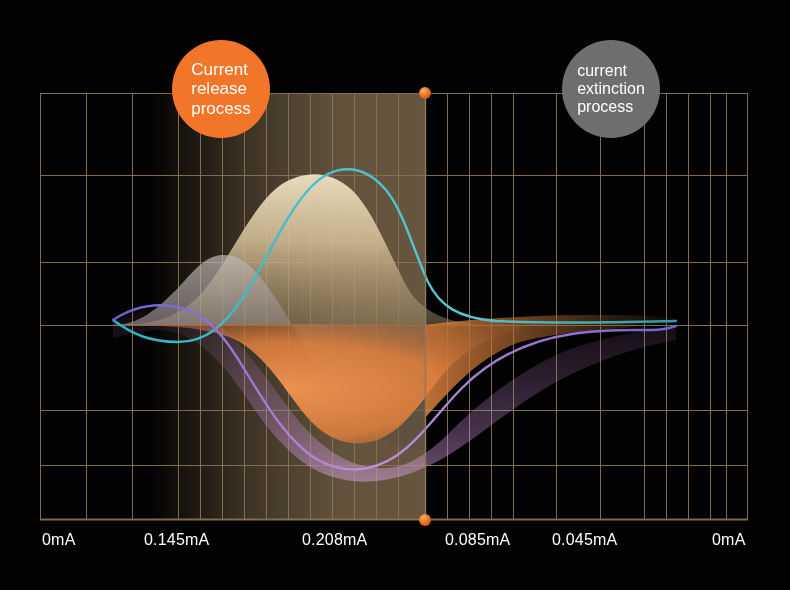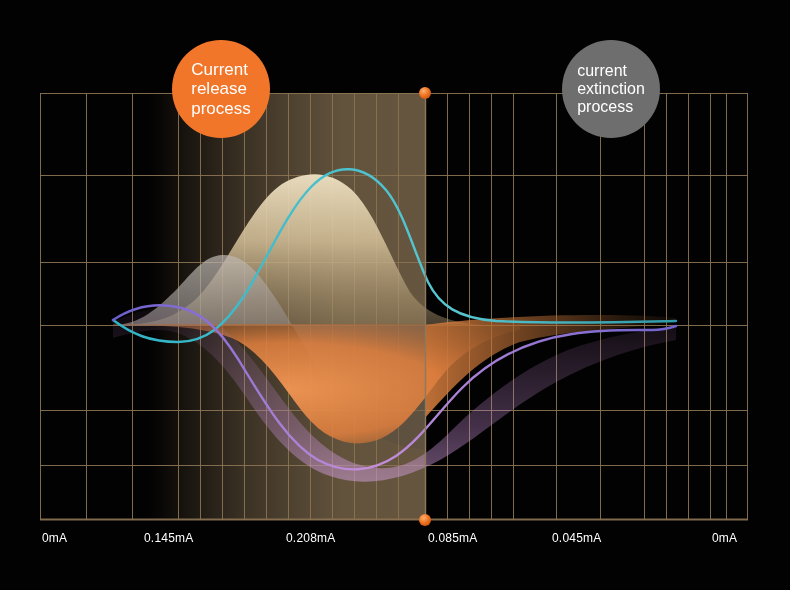--- a/index.html
+++ b/index.html
@@ -9,21 +9,21 @@
 
   .badge{position:absolute;border-radius:50%;display:flex;align-items:center;
          justify-content:center;text-align:left;color:#fff;line-height:1.12;
          font-weight:400;}
   #badge-release{left:172px;top:40px;width:98px;height:98px;background:#f2762a;
                  font-size:17px;}
   #badge-extinction{left:562px;top:40px;width:98px;height:98px;background:#6e6e6e;
                     font-size:16px;}
   .badge span{display:block;padding:0 4px;}
 
-  .axis-label{position:absolute;top:531px;color:#ffffff;font-size:12px;
+  .axis-label{position:absolute;top:531px;color:#ffffff;font-size:16px;
               letter-spacing:0.2px;white-space:nowrap;}
 </style>
 </head>
 <body>
 
 <div id="stage">
 
   <svg id="chart-svg" viewBox="0 0 790 590" preserveAspectRatio="none">
     <defs>
       <linearGradient id="gShade" x1="0" y1="0" x2="1" y2="0">
@@ -181,18 +181,18 @@
   <div class="badge" id="badge-extinction">
     <div>
       <span>current</span>
       <span>extinction</span>
       <span>process</span>
     </div>
   </div>
 
   <div class="axis-label" style="left:42px">0mA</div>
   <div class="axis-label" style="left:144px">0.145mA</div>
-  <div class="axis-label" style="left:286px">0.208mA</div>
-  <div class="axis-label" style="left:428px">0.085mA</div>
+  <div class="axis-label" style="left:302px">0.208mA</div>
+  <div class="axis-label" style="left:445px">0.085mA</div>
   <div class="axis-label" style="left:552px">0.045mA</div>
   <div class="axis-label" style="left:712px">0mA</div>
 
 </div>
 
 </body></html>

